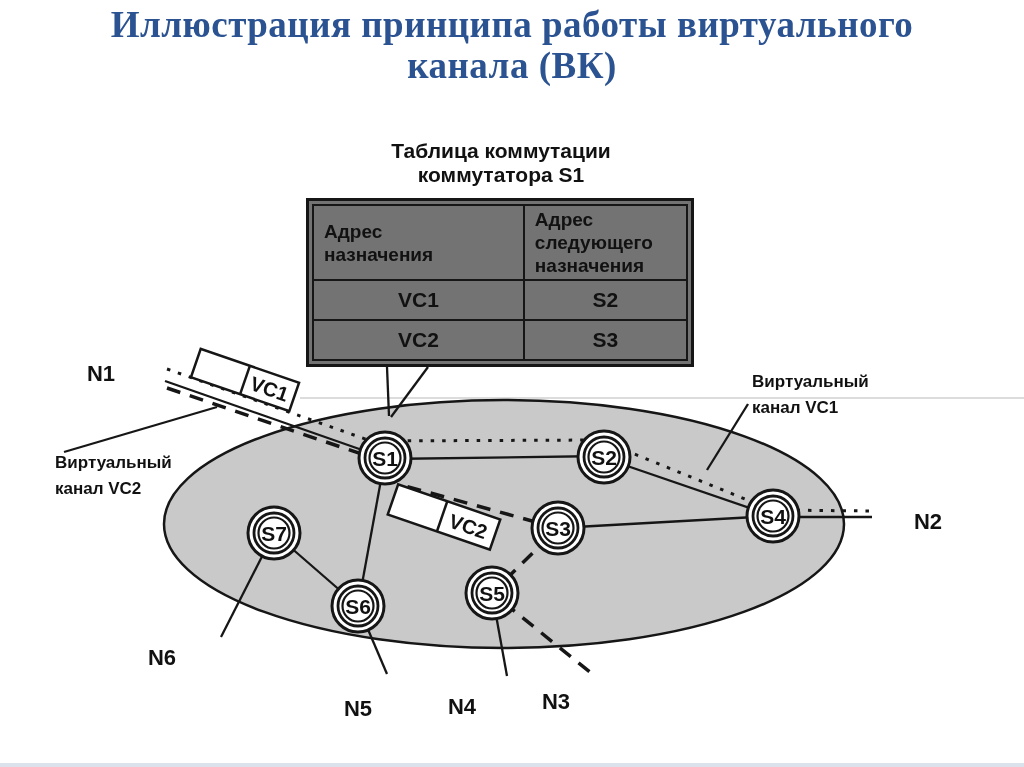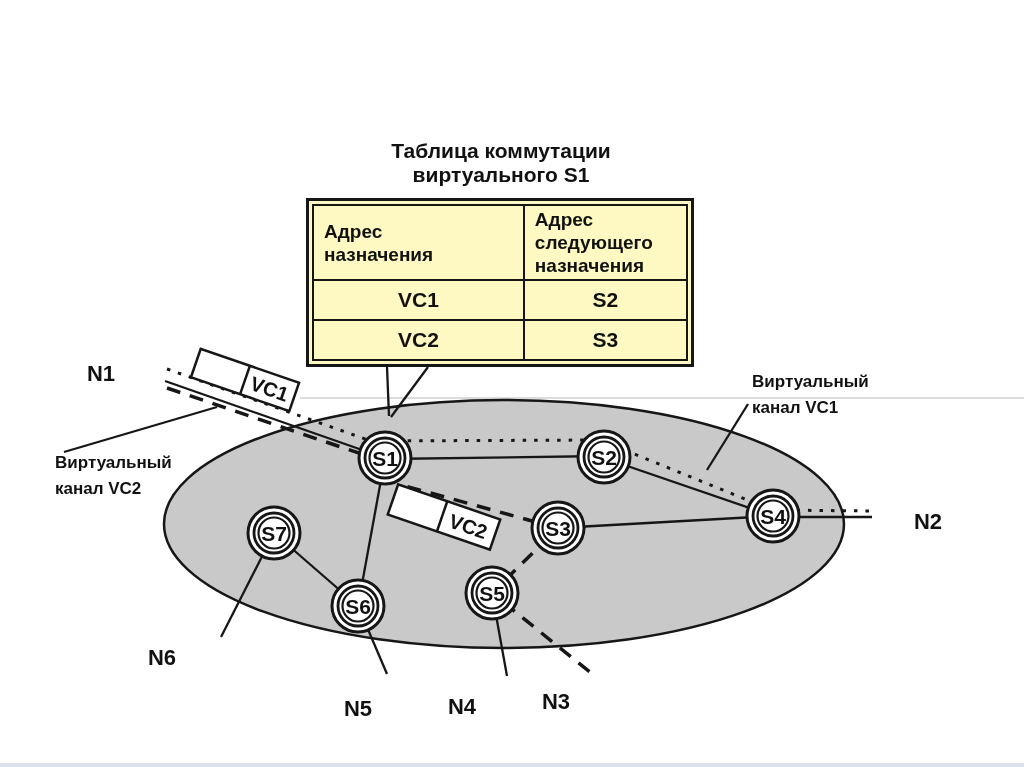--- a/index.html
+++ b/index.html
@@ -13,21 +13,21 @@
     font-weight:bold; font-size:37px; line-height:41px;
     white-space:pre-line; letter-spacing:0.5px;
   }
   .tbl-caption {
     position:absolute; left:301px; top:139px; width:400px;
     text-align:center; font-size:21px; line-height:24px; font-weight:600;
     white-space:pre-line;
   }
   .sw-table {
     position:absolute; left:306px; top:198px; width:388px; height:169px;
-    border:3px solid #161616; padding:3px; box-sizing:border-box; background:#fef9c3;
+    border:3px solid #161616; padding:3px; box-sizing:border-box; background:#737373;
   }
   .sw-table table { width:100%; height:100%; border-collapse:collapse; table-layout:fixed; }
   .sw-table td { border:2px solid #161616; }
   .sw-table td.hdr {
     text-align:left; vertical-align:middle; padding:2px 10px;
     font-size:19px; line-height:23px; font-weight:600; white-space:pre-line;
   }
   .sw-table td.val { text-align:center; vertical-align:middle; font-size:21px; font-weight:600; }
   .vc-label {
     position:absolute; font-size:17px; line-height:26px; font-weight:700;
@@ -36,23 +36,25 @@
   .vc2-pos { left:55px; top:450px; }
   .vc1-pos { left:752px; top:369px; }
   svg.diagram { position:absolute; left:0; top:0; }
   .bottom-strip { position:absolute; left:0; bottom:0; width:1024px; height:4px; background:#dce2ec; }
 </style>
 </head>
 <body>
 
 <div class="slide">
 
+  <div class="page-title" style="color: rgb(43, 83, 145);">Иллюстрация принципа работы виртуального
+канала (ВК)</div>
 
   <div class="tbl-caption">Таблица коммутации
-виртуального S1</div>
+коммутатора S1</div>
 
   <div class="sw-table">
     <table>
       <tbody>
           <tr style="height:54px;">
         <td class="hdr" style="width:50.5%;">Адрес
 назначения</td>
         <td class="hdr">Адрес следующего
 назначения</td>
       </tr>

